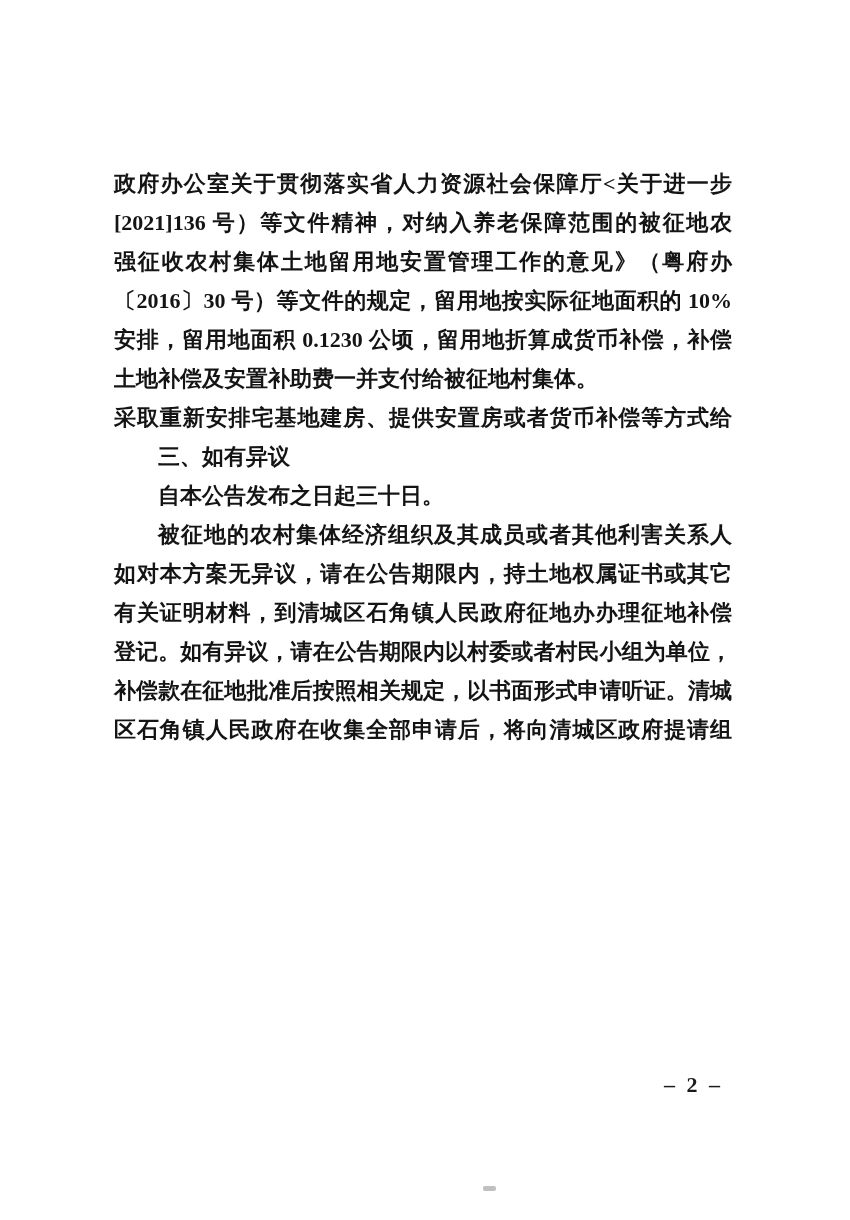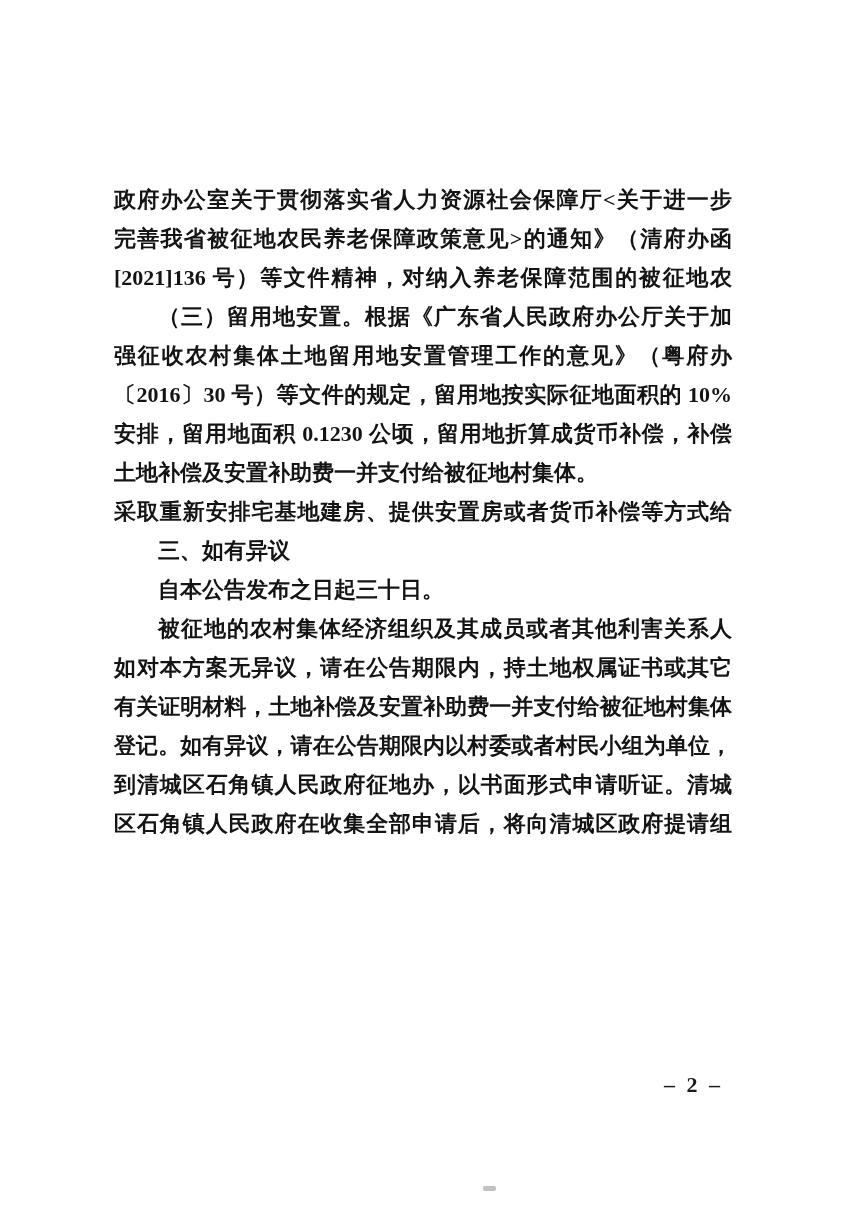--- a/index.html
+++ b/index.html
@@ -15,21 +15,21 @@
     overflow: hidden;
   }
   .doc-page {
     position: absolute;
     inset: 0;
     background: #ffffff;
   }
   .doc-lines {
     position: absolute;
     left: 114px;
-    top: 180px;
+    top: 164px;
     width: 618px;
     color: #141414;
     font-size: 22px;
     font-weight: 600;
     -webkit-font-smoothing: antialiased;
   }
   .line {
     height: 39px;
     line-height: 39px;
     white-space: nowrap;
@@ -66,32 +66,30 @@
     border-radius: 2px;
     filter: blur(0.6px);
   }
 </style>
 </head>
 <body>
 
 <div class="doc-page">
   <div class="doc-lines">
       <div class="line just">政府办公室关于贯彻落实省人力资源社会保障厅&lt;关于进一步</div>
-      <div class="line just">完善我省被征地农民养老保障政策意见&gt;的通知》（清府办函</div>
       <div class="line just">[2021]136 号）等文件精神，对纳入养老保障范围的被征地农</div>
-      <div class="line just ind">（三）留用地安置。根据《广东省人民政府办公厅关于加</div>
       <div class="line just">强征收农村集体土地留用地安置管理工作的意见》（粤府办</div>
       <div class="line just">〔2016〕30 号）等文件的规定，留用地按实际征地面积的 10%</div>
       <div class="line just">安排，留用地面积 0.1230 公顷，留用地折算成货币补偿，补偿</div>
       <div class="line">土地补偿及安置补助费一并支付给被征地村集体。</div>
       <div class="line just">采取重新安排宅基地建房、提供安置房或者货币补偿等方式给</div>
       <div class="line ind">三、如有异议</div>
       <div class="line ind">自本公告发布之日起三十日。</div>
       <div class="line just ind">被征地的农村集体经济组织及其成员或者其他利害关系人</div>
       <div class="line just">如对本方案无异议，请在公告期限内，持土地权属证书或其它</div>
-      <div class="line just">有关证明材料，土地补偿及安置补助费一并支付给被征地村集体</div>
+      <div class="line just">有关证明材料，到清城区石角镇人民政府征地办办理征地补偿</div>
       <div class="line just">登记。如有异议，请在公告期限内以村委或者村民小组为单位，</div>
-      <div class="line just">到清城区石角镇人民政府征地办，以书面形式申请听证。清城</div>
+      <div class="line just">补偿款在征地批准后按照相关规定，以书面形式申请听证。清城</div>
       <div class="line just">区石角镇人民政府在收集全部申请后，将向清城区政府提请组</div>
     </div>
   <div class="page-num">– 2 –</div>
   <div class="scan-artifact"></div>
 </div>
 
 </body></html>

